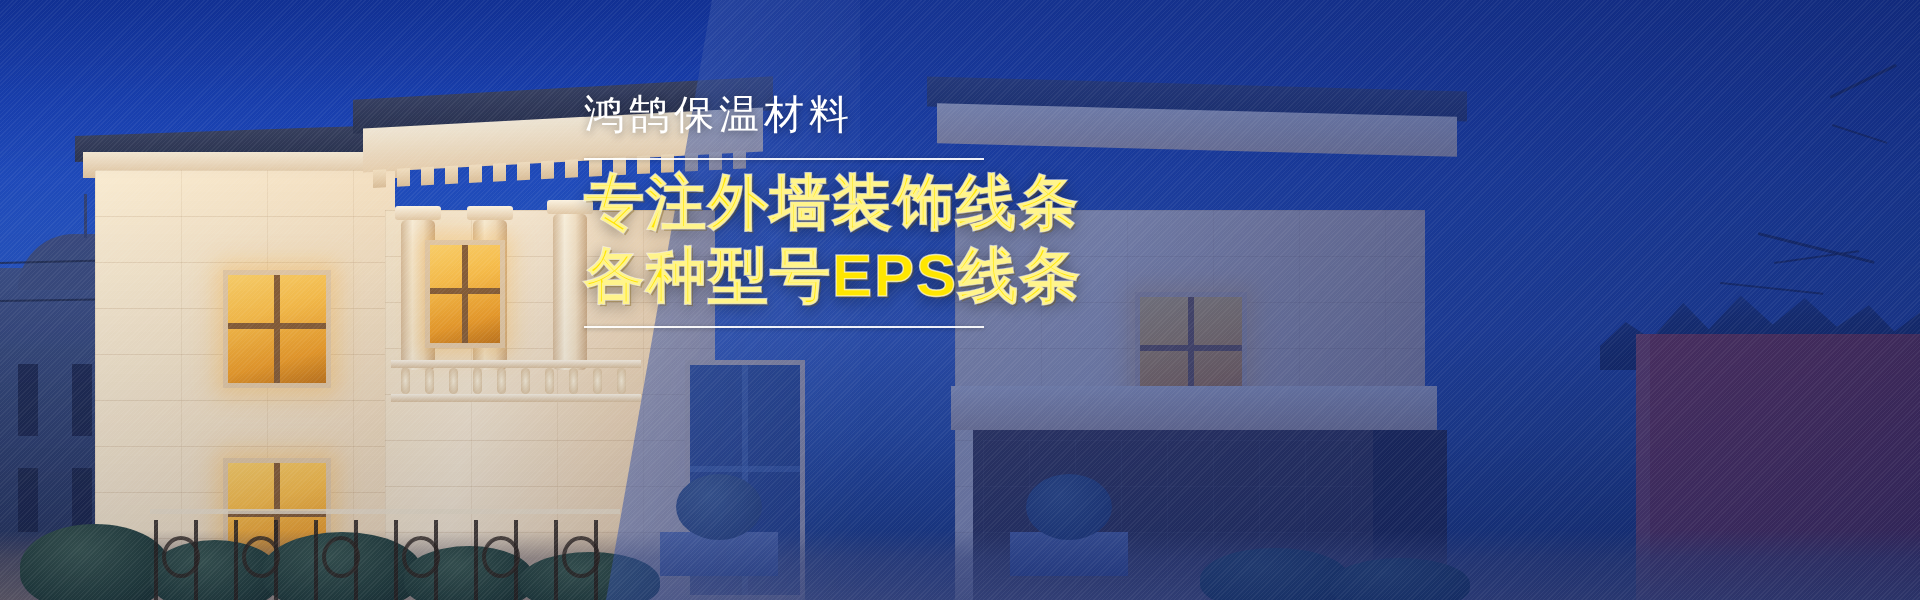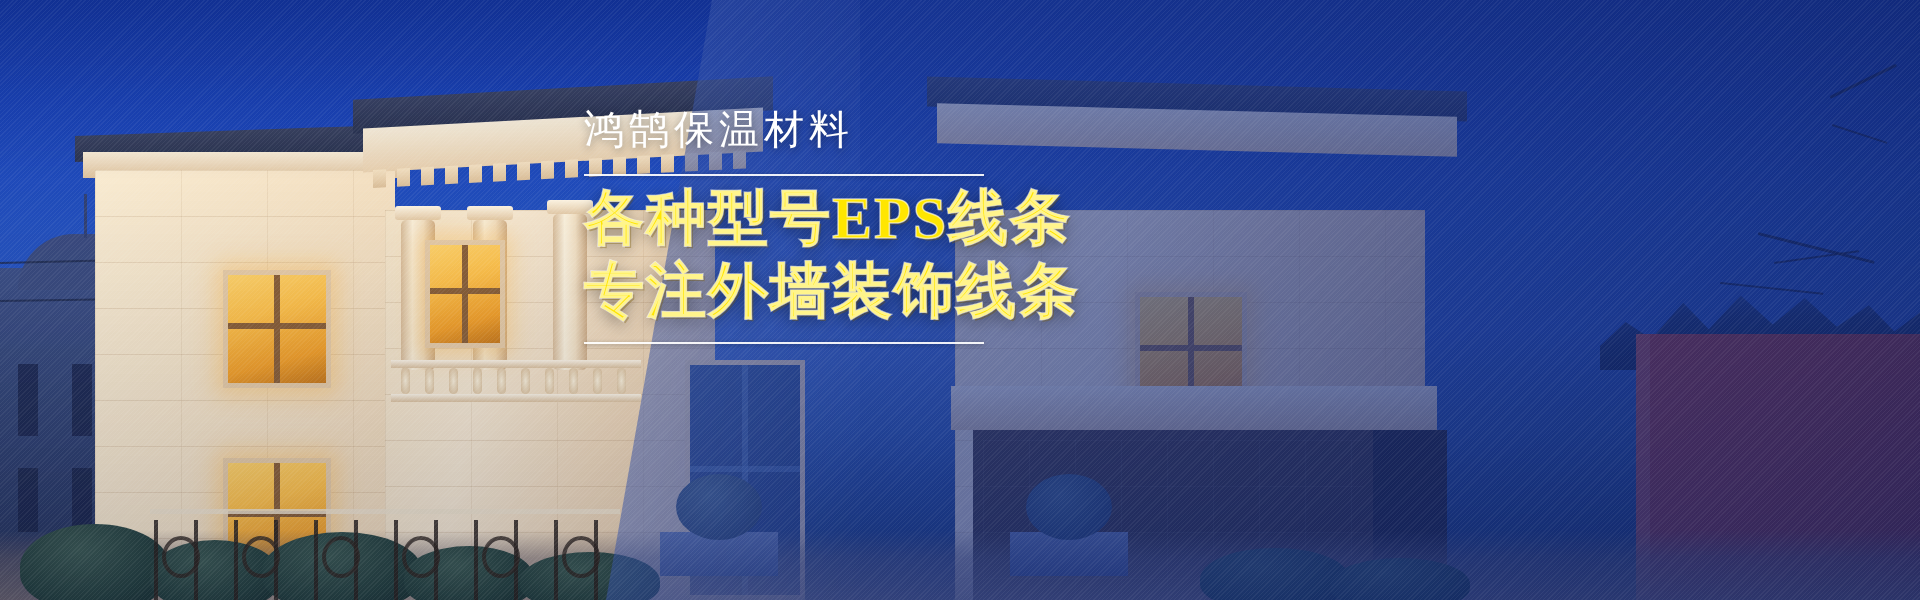--- a/index.html
+++ b/index.html
@@ -249,21 +249,21 @@
     clip-path: polygon(152px 0, 100% 0, 100% 100%, 46px 100%);
   }
   .panel-sheen {
     position: absolute; top: 0; left: 560px; width: 300px; height: 600px;
     background: linear-gradient(100deg, rgba(255,255,255,.10) 0%, rgba(255,255,255,0) 100%);
     clip-path: polygon(152px 0, 100% 0, 100% 100%, 46px 100%);
   }
 
   
   .content {
-    position: absolute; left: 584px; top: 108px; width: 1100px; font-family: Liberation Serif, serif;
+    position: absolute; left: 584px; top: 92px; width: 1100px;
   }
   .brand {
     font-size: 40px;
     font-weight: 400;
     color: #ffffff;
     letter-spacing: 5px;
     text-shadow: 0 2px 8px rgba(0,0,0,.42);
     line-height: 1.1;
     white-space: nowrap;
   }
@@ -443,21 +443,21 @@
   <div class="panel-sheen"></div>
 
   <div class="screen-texture"></div>
 
   <div class="content">
 
     <div class="brand">鸿鹄保温材料</div>
 
     <div class="divider"></div>
 
+    <div class="headline">专注外墙装饰线条</div>
+
     <div class="headline">各种型号EPS线条</div>
 
-    <div class="headline">专注外墙装饰线条</div>
-
     <div class="divider bottom"></div>
 
   </div>
 
 </div>
 
 </body></html>

